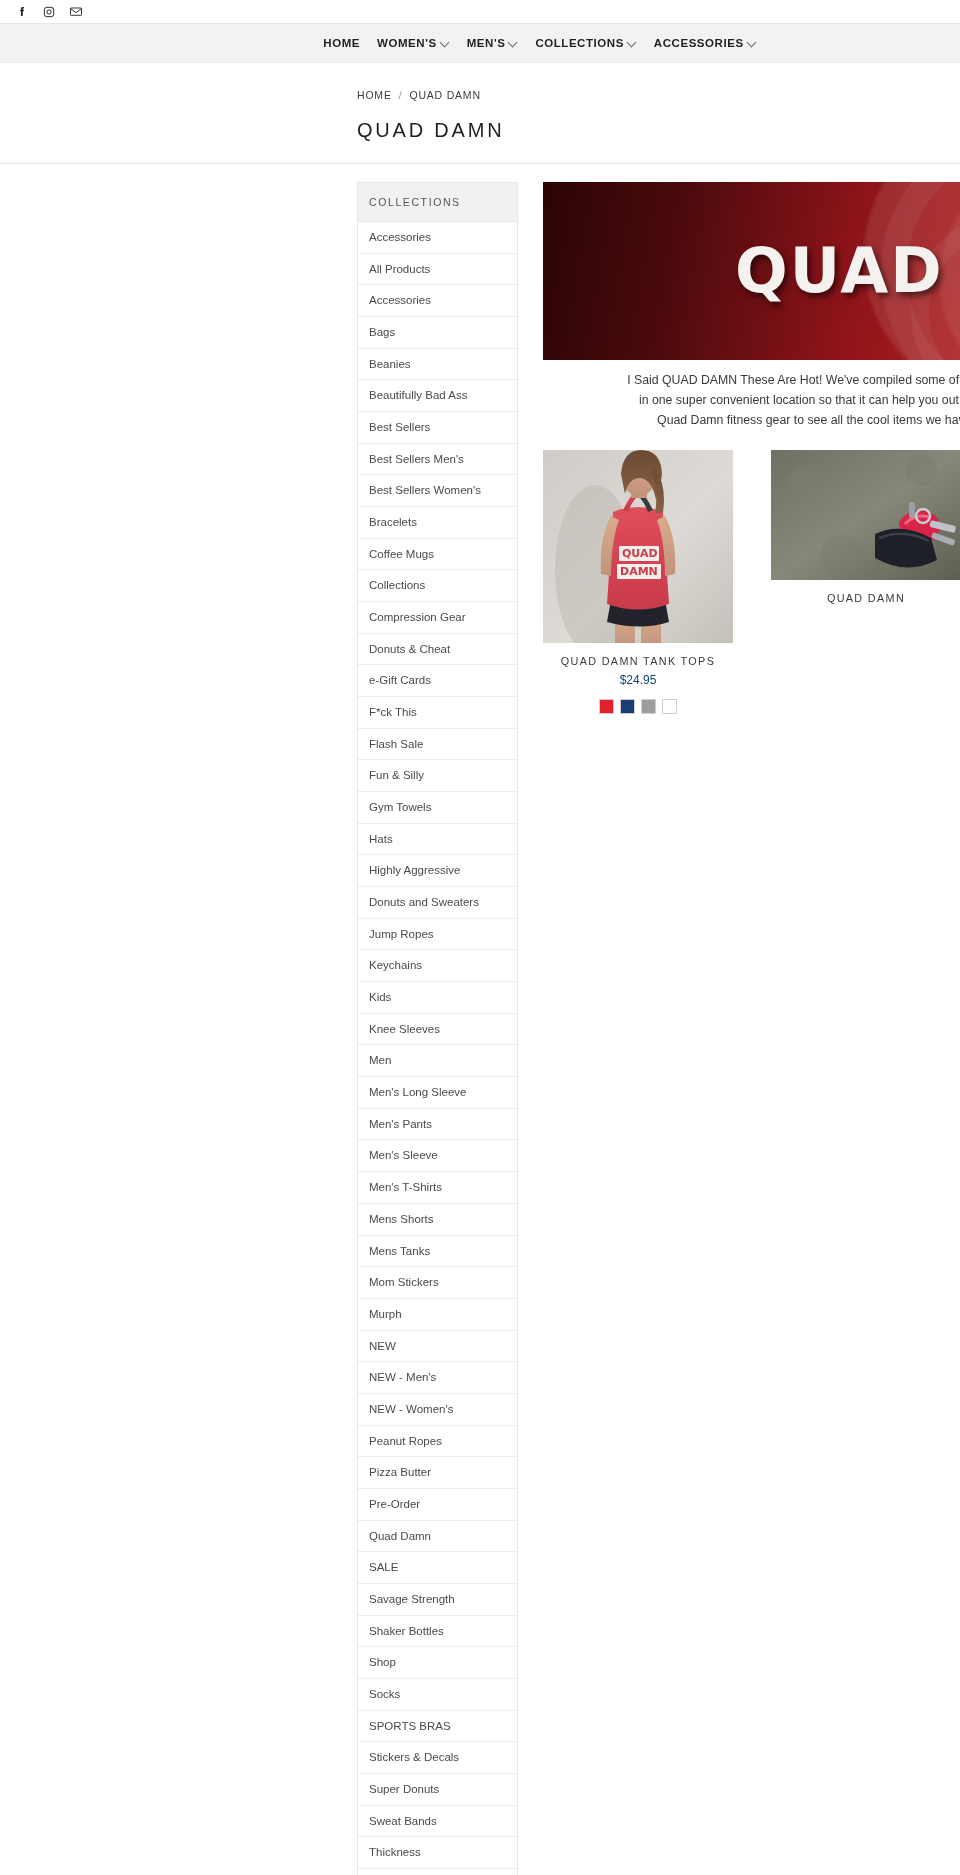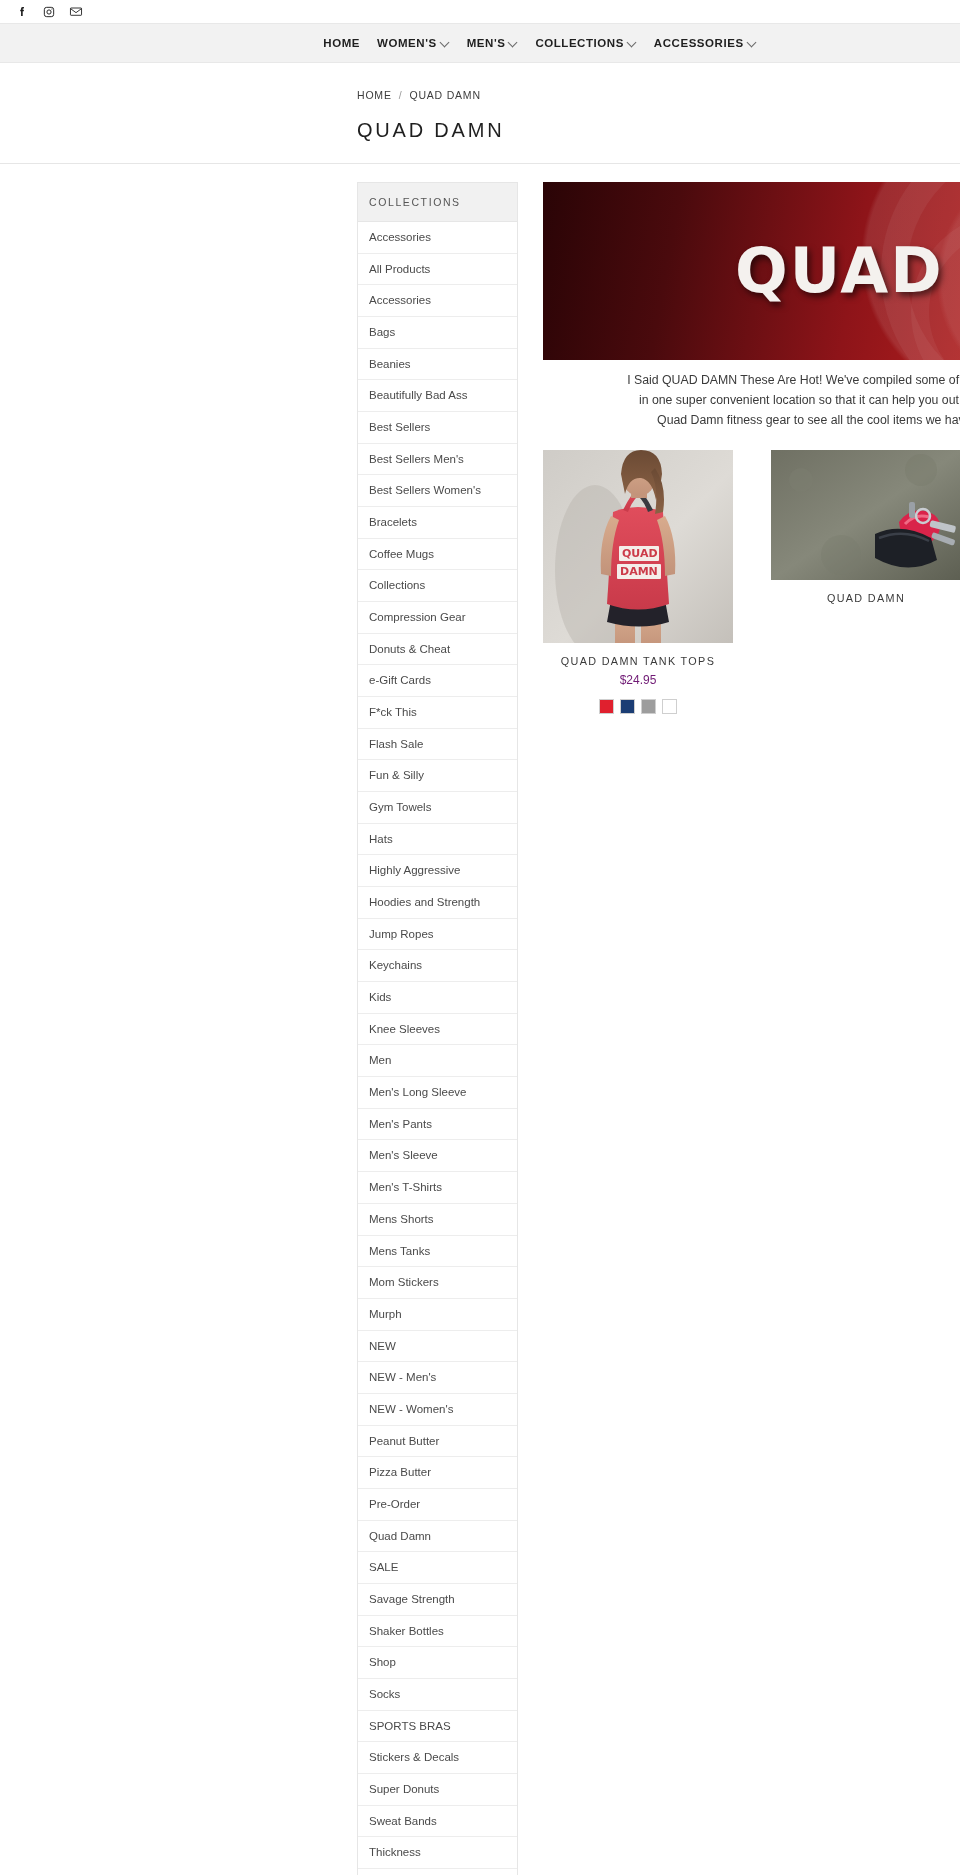--- a/index.html
+++ b/index.html
@@ -202,21 +202,21 @@
     margin-top: 12px;
     text-align: center;
     font-size: 10.8px;
     letter-spacing: 1.35px;
     color: #3a3a3a;
   }
   .product-price {
     margin-top: 6px;
     text-align: center;
     font-size: 12px;
-    color: #701a75;
+    color: #0c4a6e;
   }
   .swatches {
     margin-top: 12px;
     display: flex;
     justify-content: center;
     gap: 6px;
   }
   .swatch {
     width: 15px; height: 15px;
     border: 1px solid #cfcfcf;
@@ -305,38 +305,38 @@
           <div class="sidebar-item">Collections</div>
           <div class="sidebar-item">Compression Gear</div>
           <div class="sidebar-item">Donuts &amp; Cheat</div>
           <div class="sidebar-item">e-Gift Cards</div>
           <div class="sidebar-item">F*ck This</div>
           <div class="sidebar-item">Flash Sale</div>
           <div class="sidebar-item">Fun &amp; Silly</div>
           <div class="sidebar-item">Gym Towels</div>
           <div class="sidebar-item">Hats</div>
           <div class="sidebar-item">Highly Aggressive</div>
-          <div class="sidebar-item">Hoodies and Strength</div>
+          <div class="sidebar-item">Donuts and Sweaters</div>
           <div class="sidebar-item">Jump Ropes</div>
           <div class="sidebar-item">Keychains</div>
           <div class="sidebar-item">Kids</div>
           <div class="sidebar-item">Knee Sleeves</div>
           <div class="sidebar-item">Men</div>
           <div class="sidebar-item">Men's Long Sleeve</div>
           <div class="sidebar-item">Men's Pants</div>
           <div class="sidebar-item">Men's Sleeve</div>
           <div class="sidebar-item">Men's T-Shirts</div>
           <div class="sidebar-item">Mens Shorts</div>
           <div class="sidebar-item">Mens Tanks</div>
           <div class="sidebar-item">Mom Stickers</div>
           <div class="sidebar-item">Murph</div>
           <div class="sidebar-item">NEW</div>
           <div class="sidebar-item">NEW - Men's</div>
           <div class="sidebar-item">NEW - Women's</div>
-          <div class="sidebar-item">Peanut Butter</div>
+          <div class="sidebar-item">Peanut Ropes</div>
           <div class="sidebar-item">Pizza Butter</div>
           <div class="sidebar-item">Pre-Order</div>
           <div class="sidebar-item">Quad Damn</div>
           <div class="sidebar-item">SALE</div>
           <div class="sidebar-item">Savage Strength</div>
           <div class="sidebar-item">Shaker Bottles</div>
           <div class="sidebar-item">Shop</div>
           <div class="sidebar-item">Socks</div>
           <div class="sidebar-item">SPORTS BRAS</div>
           <div class="sidebar-item">Stickers &amp; Decals</div>

